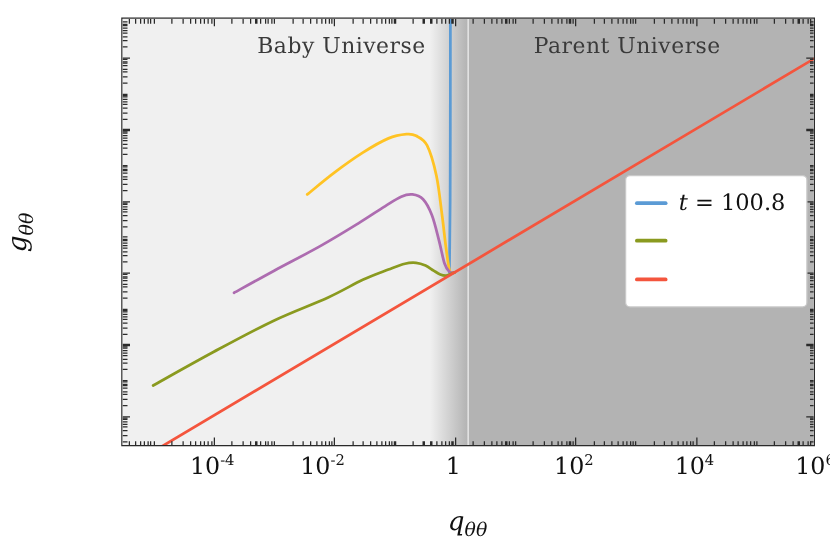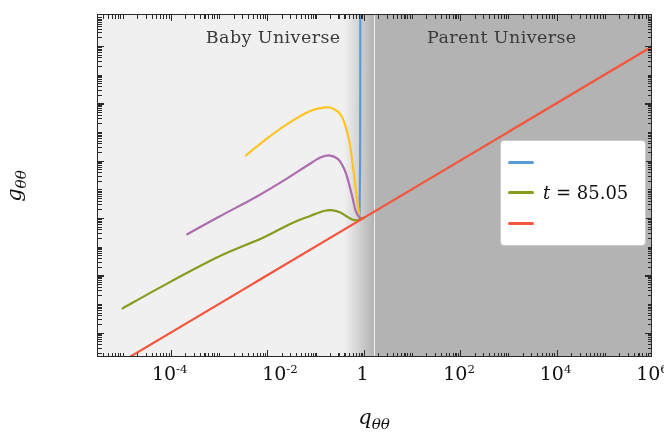--- a/index.html
+++ b/index.html
@@ -509,38 +509,38 @@
         <div class="tick ytick-minor-r" style="top: 5.05px;"></div>
         <div class="tick ytick-minor" style="top: 3.58px;"></div>
         <div class="tick ytick-minor-r" style="top: 3.58px;"></div>
         <div class="tick ytick-minor" style="top: 2.27px;"></div>
         <div class="tick ytick-minor-r" style="top: 2.27px;"></div>
       </div>
   </div>
 
   <div id="xlabels">
       <div class="xlab" style="left: 169.75px;">10<sup>-4</sup></div>
-      <div class="xlab" style="left: 280px;">10<sup>-2</sup></div>
+      <div class="xlab" style="left: 258px;">10<sup>-2</sup></div>
       <div class="xlab" style="left: 362.65px;">1</div>
       <div class="xlab" style="left: 459.1px;">10<sup>2</sup></div>
       <div class="xlab" style="left: 555.55px;">10<sup>4</sup></div>
       <div class="xlab" style="left: 652px;">10<sup>6</sup></div>
     </div>
   <div class="ylab-wrap" id="ylabels"></div>
 
   <div id="xtitle"><span>q</span><span class="sub">θθ</span></div>
 
   <div id="ytitle"><span>g</span><span class="sub">θθ</span></div>
 
   <div id="legend">
       <div class="legend-row">
         <span class="legend-swatch" style="background: rgb(91, 155, 213);"></span>
+        <span class="legend-text"><i>t</i> = 100.8</span>
       </div>
       <div class="legend-row">
         <span class="legend-swatch" style="background: rgb(138, 154, 31);"></span>
-        <span class="legend-text"><i>t</i> = 85.05</span>
       </div>
       <div class="legend-row">
         <span class="legend-swatch" style="background: rgb(244, 85, 61);"></span>
       </div>
     </div>
 
 </div>
 
 </body></html>

